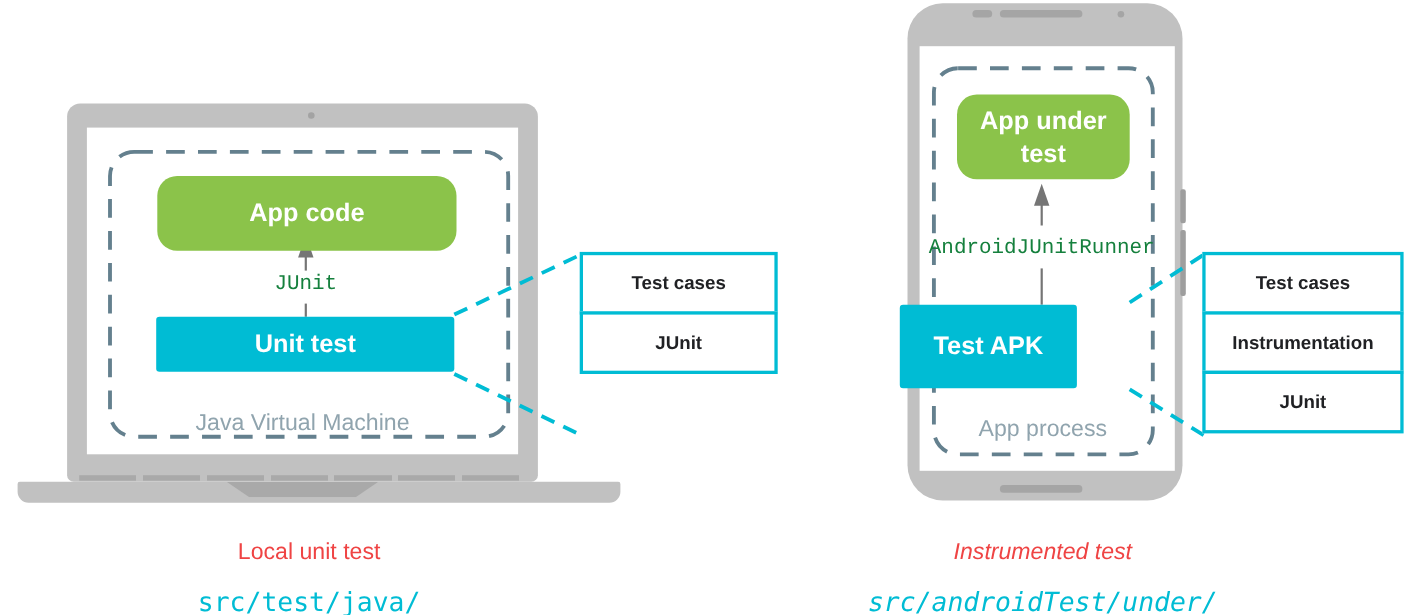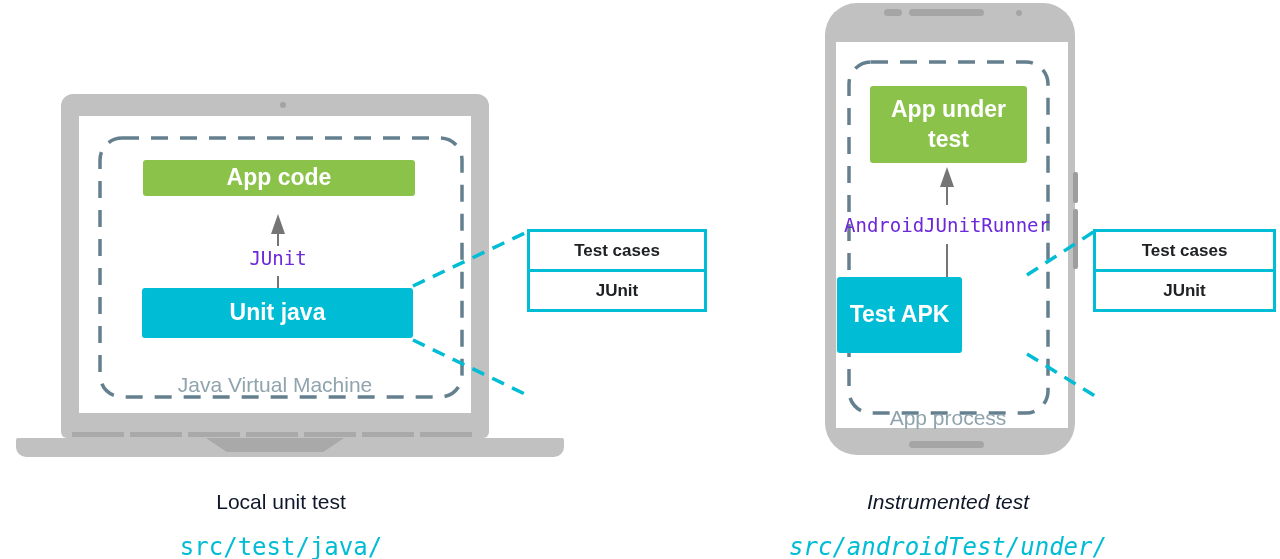--- a/index.html
+++ b/index.html
@@ -31,51 +31,51 @@
   .phone-speaker { left:909px; top:9px; width:75px; height:7px; border-radius:4px; background:#a5a5a5; }
   .phone-dot { left:1016px; top:10px; width:6px; height:6px; border-radius:50%; background:#a5a5a5; }
   .phone-bottom-bar { left:909px; top:441px; width:75px; height:7px; border-radius:4px; background:#a5a5a5; }
 
   
   #stroke-layer { left:0; top:0; width:1280px; height:559px; pointer-events:none; }
 
   
   .node { display:flex; align-items:center; justify-content:center; text-align:center;
     color:#fff; font-weight:bold; font-size:23px; line-height:1.3; border-radius:3px; }
-  .node.green { background:#8bc34a; }
+  .node.green { background:#8bc34a;border-radius:18px; }
   .node.cyan  { background:#00bcd4; }
 
-  .app-code  { left:143px; top:160px; width:272px; height:36px; }
+  .app-code  { left:143px; top:160px; width:272px; height:68px; }
   .unit-test { left:142px; top:288px; width:271px; height:50px; }
   .app-under-test { left:870px; top:86px;  width:157px; height:77px; padding:0 14px; }
-  .test-apk       { left:837px; top:277px; width:125px; height:76px; }
+  .test-apk       { left:818px; top:277px; width:161px; height:76px; }
 
   .mono { font-family:"DejaVu Sans Mono","Liberation Mono",monospace; }
-  .runner-label { text-align:center; font-size:19px; color:#6d28d9; }
+  .runner-label { text-align:center; font-size:19px; color:#15803d;font-family:Liberation Mono, monospace; }
   .junit-left   { left:178px; top:247px; width:200px; }
   .runner-right { left:797px; top:214px; width:300px; }
 
   .env-label { text-align:center; font-size:21px; color:#90a4ae; }
   .jvm-label { left:75px;  top:373px; width:400px; }
-  .proc-label{ left:798px; top:378px; width:300px;margin-top:28px; }
+  .proc-label{ left:798px; top:378px; width:300px; }
 
   
   .callout { display:flex; flex-direction:column; }
   .callout-left  { left:527px;  top:229px; width:180px; }
   .callout-right { left:1093px; top:229px; width:183px; }
-  .callout-cell { height:43px; margin-top:-3px; background:#fff;
+  .callout-cell { height:57px; margin-top:-3px; background:#fff;
     border:3px solid #00bcd4; display:flex; align-items:center; justify-content:center;
     font-size:17px; font-weight:bold; color:#202124; }
   .callout-cell:first-child { margin-top:0; }
 
   
   .caption { text-align:center; }
   .caption-left  { left:106px; top:489px; width:350px; }
   .caption-right { left:773px; top:489px; width:350px;font-style:italic; }
-  .caption-title { font-size:21px; color:#0f172a; line-height:26px; }
+  .caption-title { font-size:21px; color:#ef4444; line-height:26px; }
   .caption-path  { font-size:24px; color:#00bcd4; line-height:28px; margin-top:18px; }
 </style>
 </head>
 <body>
 
 <div id="stage">
 
   <div class="abs laptop-frame"></div>
   <div class="abs laptop-screen"></div>
   <div class="abs laptop-camera"></div>
@@ -116,35 +116,36 @@
 
     <g stroke="#757575" stroke-width="2">
       <line x1="947" y1="277" x2="947" y2="244"></line>
       <line x1="947" y1="205" x2="947" y2="185"></line>
     </g>
     <polygon points="947,167 940,187 954,187" fill="#757575"></polygon>
   </svg>
 
   <div class="abs node green app-code">App code</div>
   <div class="abs mono runner-label junit-left">JUnit</div>
-  <div class="abs node cyan unit-test">Unit java</div>
+  <div class="abs node cyan unit-test">Unit test</div>
   <div class="abs env-label jvm-label">Java Virtual Machine</div>
 
   <div class="abs callout callout-left">
     <div class="callout-cell">Test cases</div>
     <div class="callout-cell">JUnit</div>
   </div>
 
   <div class="abs node green app-under-test">App under test</div>
   <div class="abs mono runner-label runner-right">AndroidJUnitRunner</div>
   <div class="abs node cyan test-apk">Test APK</div>
   <div class="abs env-label proc-label">App process</div>
 
   <div class="abs callout callout-right">
     <div class="callout-cell">Test cases</div>
+    <div class="callout-cell">Instrumentation</div>
     <div class="callout-cell">JUnit</div>
   </div>
 
   <div class="abs caption caption-left">
     <div class="caption-title">Local unit test</div>
     <div class="caption-path mono">src/test/java/</div>
   </div>
   <div class="abs caption caption-right">
     <div class="caption-title">Instrumented test</div>
     <div class="caption-path mono">src/androidTest/under/</div>

